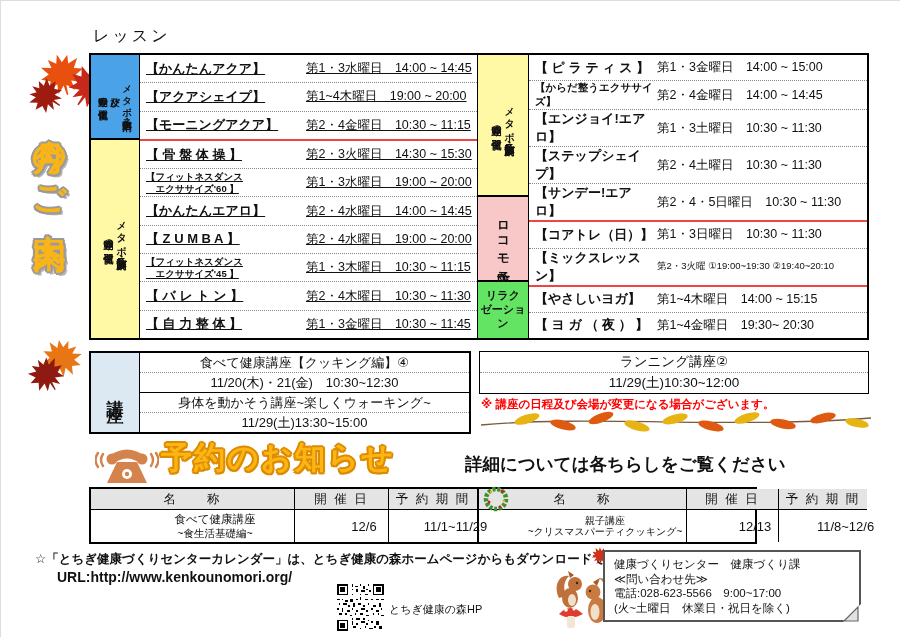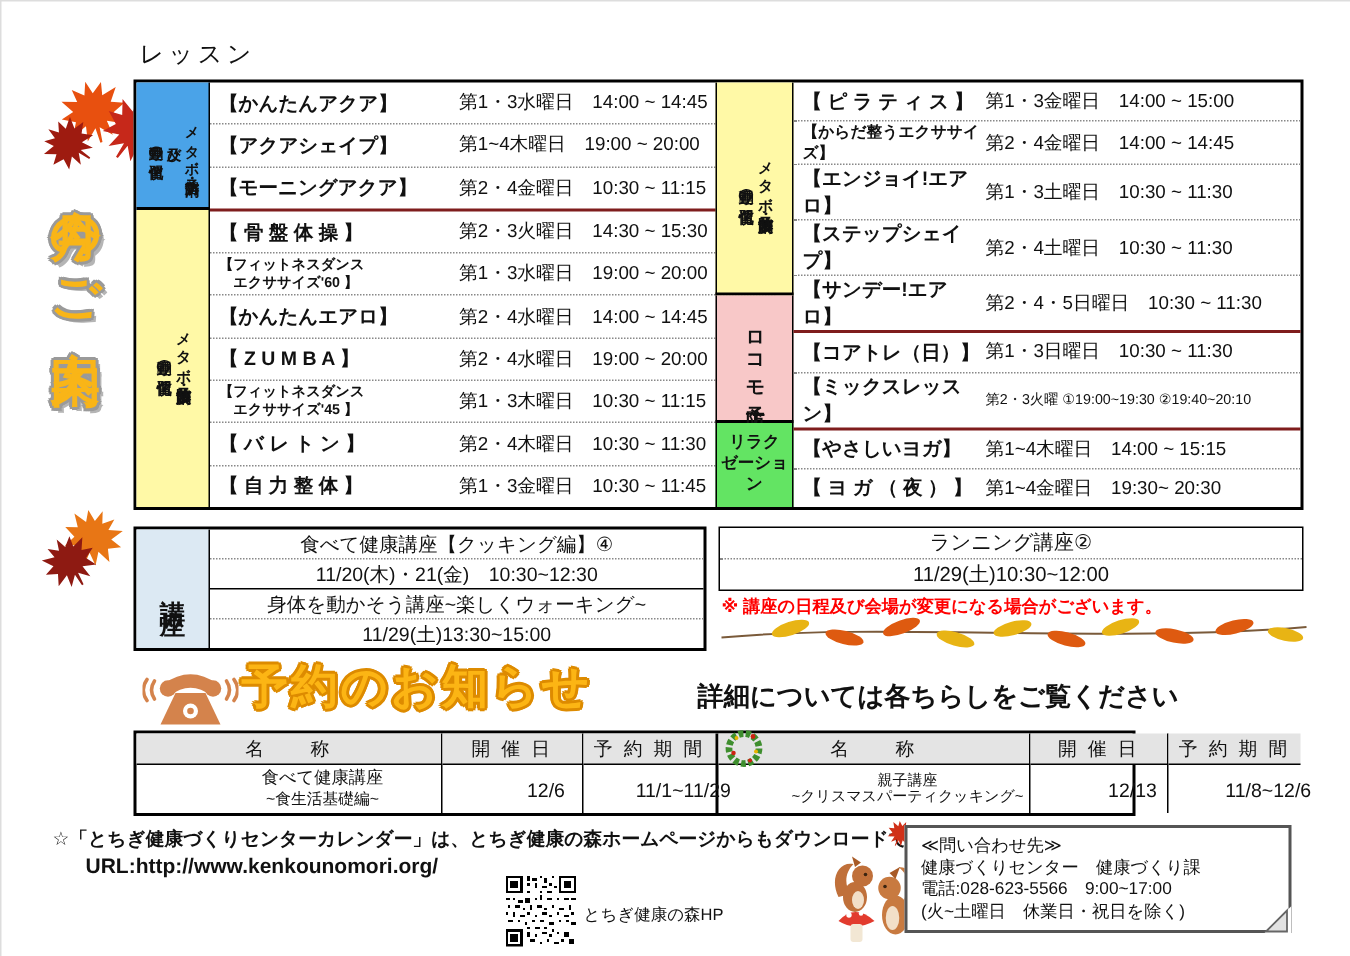--- a/index.html
+++ b/index.html
@@ -27,26 +27,26 @@
   .cat-yel-l {left:0;top:85px;width:49px;height:198px;background:#FFF9A6;}
   .cat-yel-r {left:386px;top:0;width:52px;height:142px;background:#FFF9A6;border-bottom:2px solid #000;border-left:1.5px solid #000;}
   .cat-pink  {left:386px;top:142px;width:52px;height:85px;background:#F8C8C8;border-bottom:2px solid #000;border-left:1.5px solid #000;}
   .cat-green {left:386px;top:227px;width:52px;height:56px;background:#63E463;border-left:1.5px solid #000;}
   .vlabel{writing-mode:vertical-rl;text-orientation:upright;white-space:pre-line;
           font-weight:bold;font-size:10px;line-height:13px;letter-spacing:0.5px;}
   .vlabel.blue{font-size:9.5px;line-height:12px;}
   .vlabel.loco{font-size:12.5px;letter-spacing:2px;}
   .hlabel{font-weight:bold;font-size:11px;white-space:pre-line;line-height:1.25;}
   .rows{position:absolute;top:0;height:283px;display:flex;flex-direction:column;}
-  .rows-left{left:49px;width:377px;border-right:0;}
+  .rows-left{left:49px;width:377px;border-right:0;text-decoration:underline;}
   .rows-right{left:438px;width:338px;}
   .lrow{flex:1;display:flex;align-items:center;padding-left:6px;box-sizing:border-box;
         border-bottom:1px dotted #888;}
   .lrow:last-child{border-bottom:none;}
-  .lrow.cend{border-bottom:2px solid #7f1d1d;}
+  .lrow.cend{border-bottom:2px solid #ef4444;}
   .lname{flex-shrink:0;width:160px;font-weight:bold;font-size:13px;}
   .rows-right .lname{width:122px;}
   .lname.two-line{font-size:9.5px;line-height:1.2;white-space:pre-line;}
   .lname.mid{font-size:10.5px;}
   .lsched{font-size:12.5px;white-space:nowrap;}
   .lsched.small{font-size:9.5px;}
 
   
   .course{position:absolute;left:88px;top:350px;width:382px;height:83px;
           border:2px solid #000;box-sizing:border-box;}
@@ -338,22 +338,22 @@
     <rect x="12" y="70" width="8" height="12" rx="2" fill="#F2E7D4"></rect>
     <path d="M52 58 C60 46 56 32 44 32 C52 38 52 48 46 56 Z" fill="#C87A40"></path>
     <ellipse cx="42" cy="64" rx="9" ry="13" fill="#C87A40"></ellipse>
     <ellipse cx="40" cy="66" rx="4.5" ry="8" fill="#F2DFC8"></ellipse>
     <circle cx="38" cy="46" r="7.5" fill="#C87A40"></circle>
     <path d="M42 40 L45 32 L38 36 Z" fill="#A85A26"></path>
     <circle cx="35" cy="45" r="1.2" fill="#3A2410"></circle>
   </svg>
 
   <div class="contact-box">
+    <div>健康づくりセンター　健康づくり課</div>
     <div>≪問い合わせ先≫</div>
-    <div>健康づくりセンター　健康づくり課</div>
     <div>電話:028-623-5566　9:00~17:00</div>
     <div>(火~土曜日　休業日・祝日を除く)</div>
     <svg class="fold" width="18" height="18" viewBox="0 0 18 18">
       <path d="M0 18 L18 0 L18 18 Z" fill="#fff"></path>
       <path d="M1 17 L15 3 L15 17 Z" fill="#e2e2e2" stroke="#666" stroke-width="1.2"></path>
     </svg>
   </div>
 
 </div>
 

